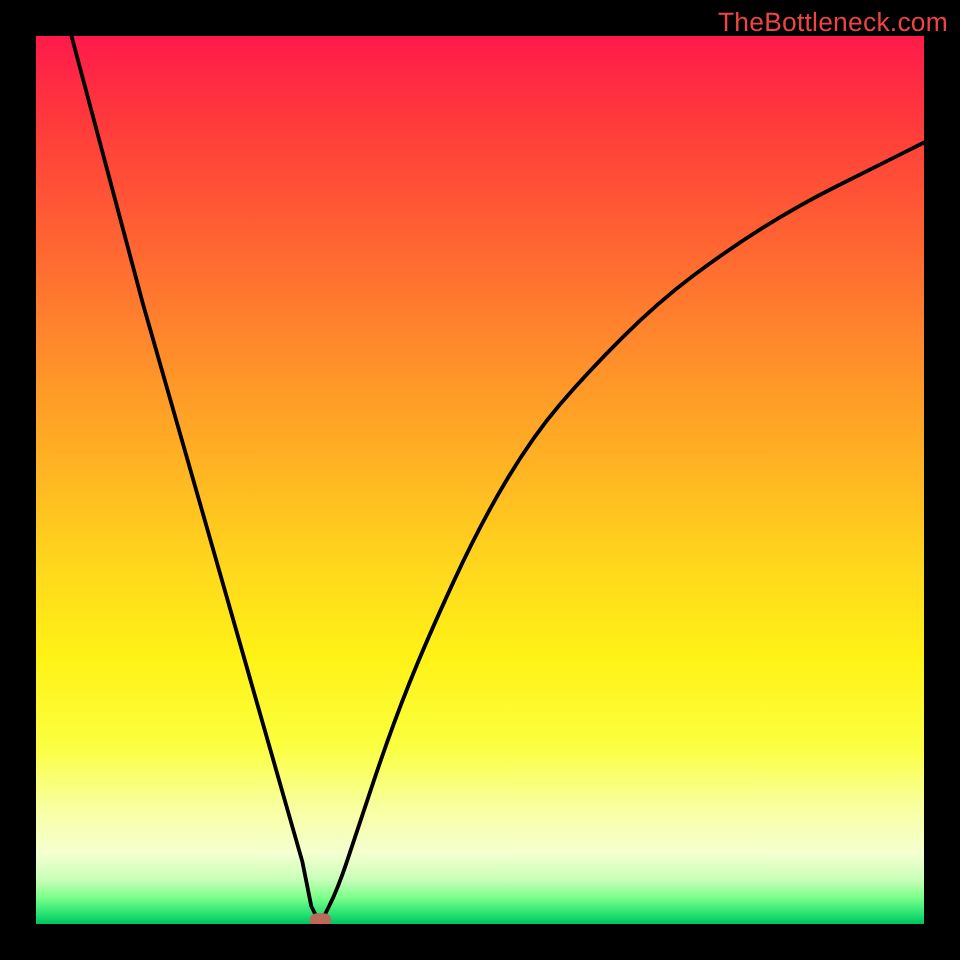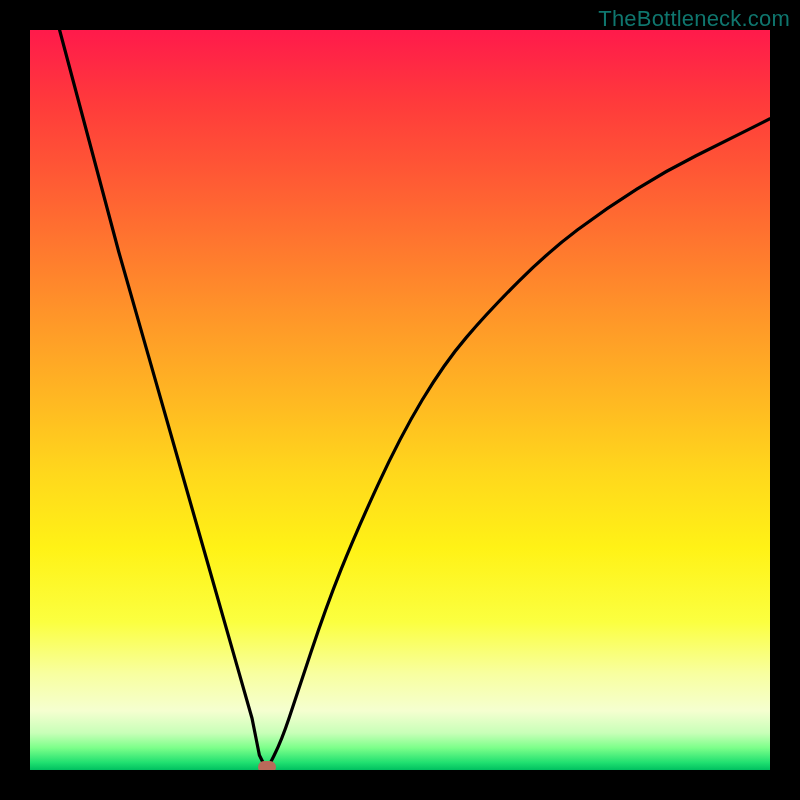--- a/index.html
+++ b/index.html
@@ -48,21 +48,21 @@
       #c8ffb8 95%,
       #7cff8a 97%,
       #20e070 99%,
       #00c060 100%
     );
   }
   .watermark {
     position: absolute;
     top: 6px;
     right: 10px;
-    color: #0f766e;
+    color: #ef4444;
     font-size: 22px;
     letter-spacing: 0.2px;
     user-select: none;
   }
   svg.curve {
     position: absolute;
     left: 0;
     top: 0;
     width: 100%;
     height: 100%;

